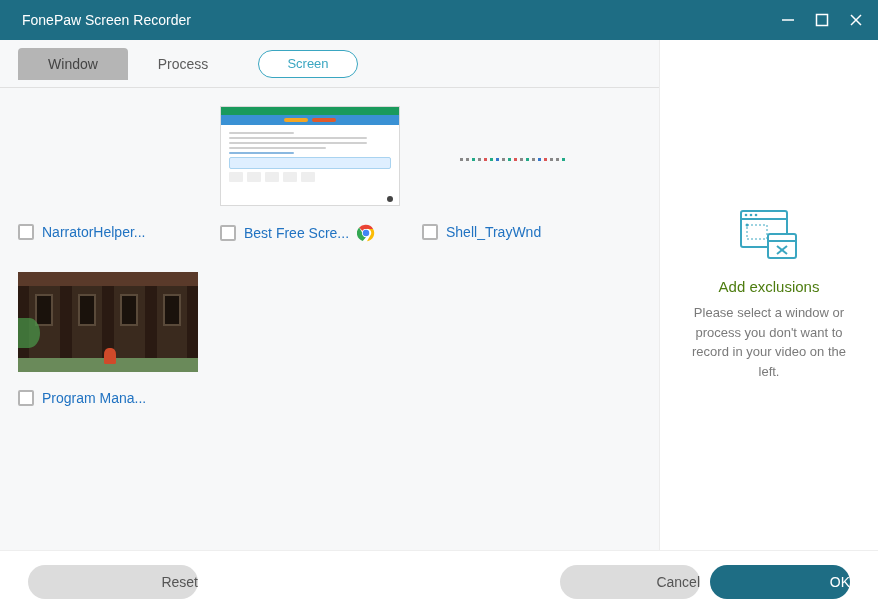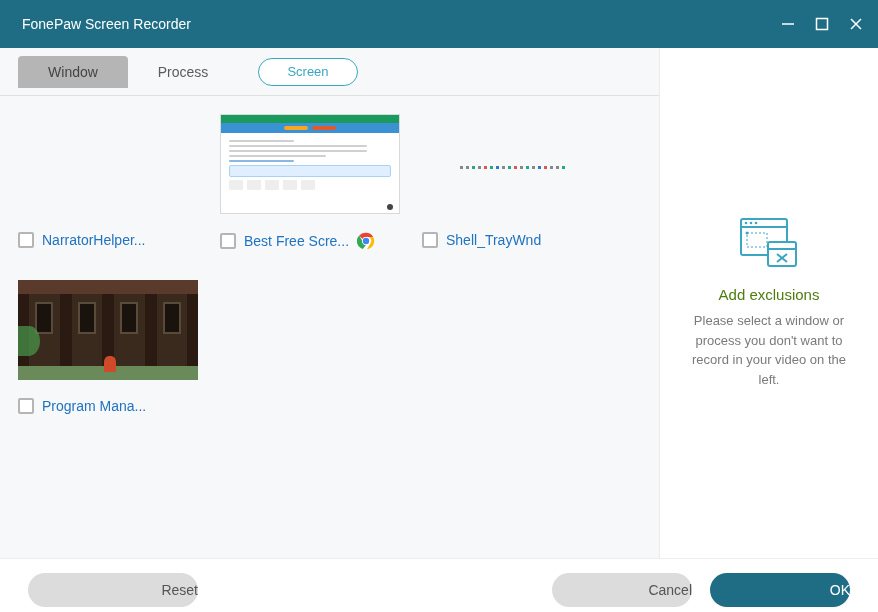--- a/index.html
+++ b/index.html
@@ -1,17 +1,17 @@
 <!DOCTYPE html>
 <html><head>
 <meta charset="utf-8">
 <style>
   * { box-sizing: border-box; margin: 0; padding: 0; }
   body { font-family: -apple-system, "Segoe UI", Arial, sans-serif; background: #fff; width: 878px; height: 612px; overflow: hidden; }
-  .titlebar { background: #1e6d84; height: 48px; display: flex; align-items: center; justify-content: space-between; padding: 0 14px 0 22px; }
+  .titlebar { background: #1e6d84; height: 40px; display: flex; align-items: center; justify-content: space-between; padding: 0 14px 0 22px; }
   .titlebar-title { color: #fff; font-size: 14px; }
   .titlebar-controls { display: flex; gap: 18px; }
   .titlebar-controls svg { cursor: pointer; }
   .content { display: flex; height: 510px; }
   .left-pane { width: 660px; background: #f7f8f9; border-right: 1px solid #ececec; display: flex; flex-direction: column; }
   .tabs { display: flex; align-items: center; height: 48px; padding-left: 18px; gap: 0; border-bottom: 1px solid #e0e0e0; }
   .tab { width: 110px; height: 32px; display: flex; align-items: center; justify-content: center; font-size: 14px; color: #5c5c5c; cursor: pointer; border-radius: 4px 4px 0 0; }
   .tab.active { background: #b5b5b5; color: #444; }
   .refresh-btn { margin-left: 20px; height: 28px; width: 100px; border: 1px solid #3aa6c1; border-radius: 14px; background: #fff; color: #3aa6c1; font-size: 13px; display: flex; align-items: center; justify-content: center; cursor: pointer; }
   .grid { flex: 1; padding: 18px 18px 0 18px; display: grid; grid-template-columns: repeat(3, 190px); grid-auto-rows: 164px; gap: 2px 12px; align-content: start; }
@@ -20,21 +20,21 @@
   .thumb { width: 180px; height: 100px; border: 1px solid #d9d9d9; background: #fff; position: relative; overflow: hidden; }
   .thumb.noimg { border: none; background: transparent; }
   .tile-row { display: flex; align-items: center; gap: 8px; margin-top: 18px; }
   .chk { width: 16px; height: 16px; border: 2px solid #b5b5b5; border-radius: 2px; background: #fff; flex-shrink: 0; cursor: pointer; }
   .tile-label { color: #2173c2; font-size: 14px; white-space: nowrap; overflow: hidden; text-overflow: ellipsis; max-width: 130px; }
   .chrome-icon { width: 18px; height: 18px; flex-shrink: 0; }
   .right-pane { flex: 1; padding: 170px 24px 0 24px; text-align: center; }
   .right-title { color: #4d7c0f; font-size: 15px; margin-top: 14px; }
   .right-text { color: #7a7a7a; font-size: 13px; margin-top: 8px; line-height: 1.5; }
   .footer { height: 62px; display: flex; align-items: center; justify-content: space-between; padding: 0 28px; border-top: 1px solid #eee; }
-  .footer-right { display: flex; gap: 18px; }
+  .footer-right { display: flex; gap: 10px; }
   .btn { width: 140px; height: 34px; border-radius: 17px; border: none; font-size: 14px; cursor: pointer; display: flex; align-items: center; justify-content: flex-end; }
   .btn-reset { background: #dcdcdc; color: #555; width: 170px; }
   .btn-cancel { background: #dcdcdc; color: #555; }
   .btn-ok { background: #1e6d84; color: #fff; }
 
   
   .wp-top { height: 8px; background: #1a9a5c; }
   .wp-bar { height: 10px; background: #3a91d4; display:flex; align-items:center; justify-content:center; gap:4px;}
   .wp-bar span { display:inline-block; height:4px; width:24px; background:#f5a623; border-radius:2px;}
   .wp-bar span:last-child{ background:#e05a2b;}

